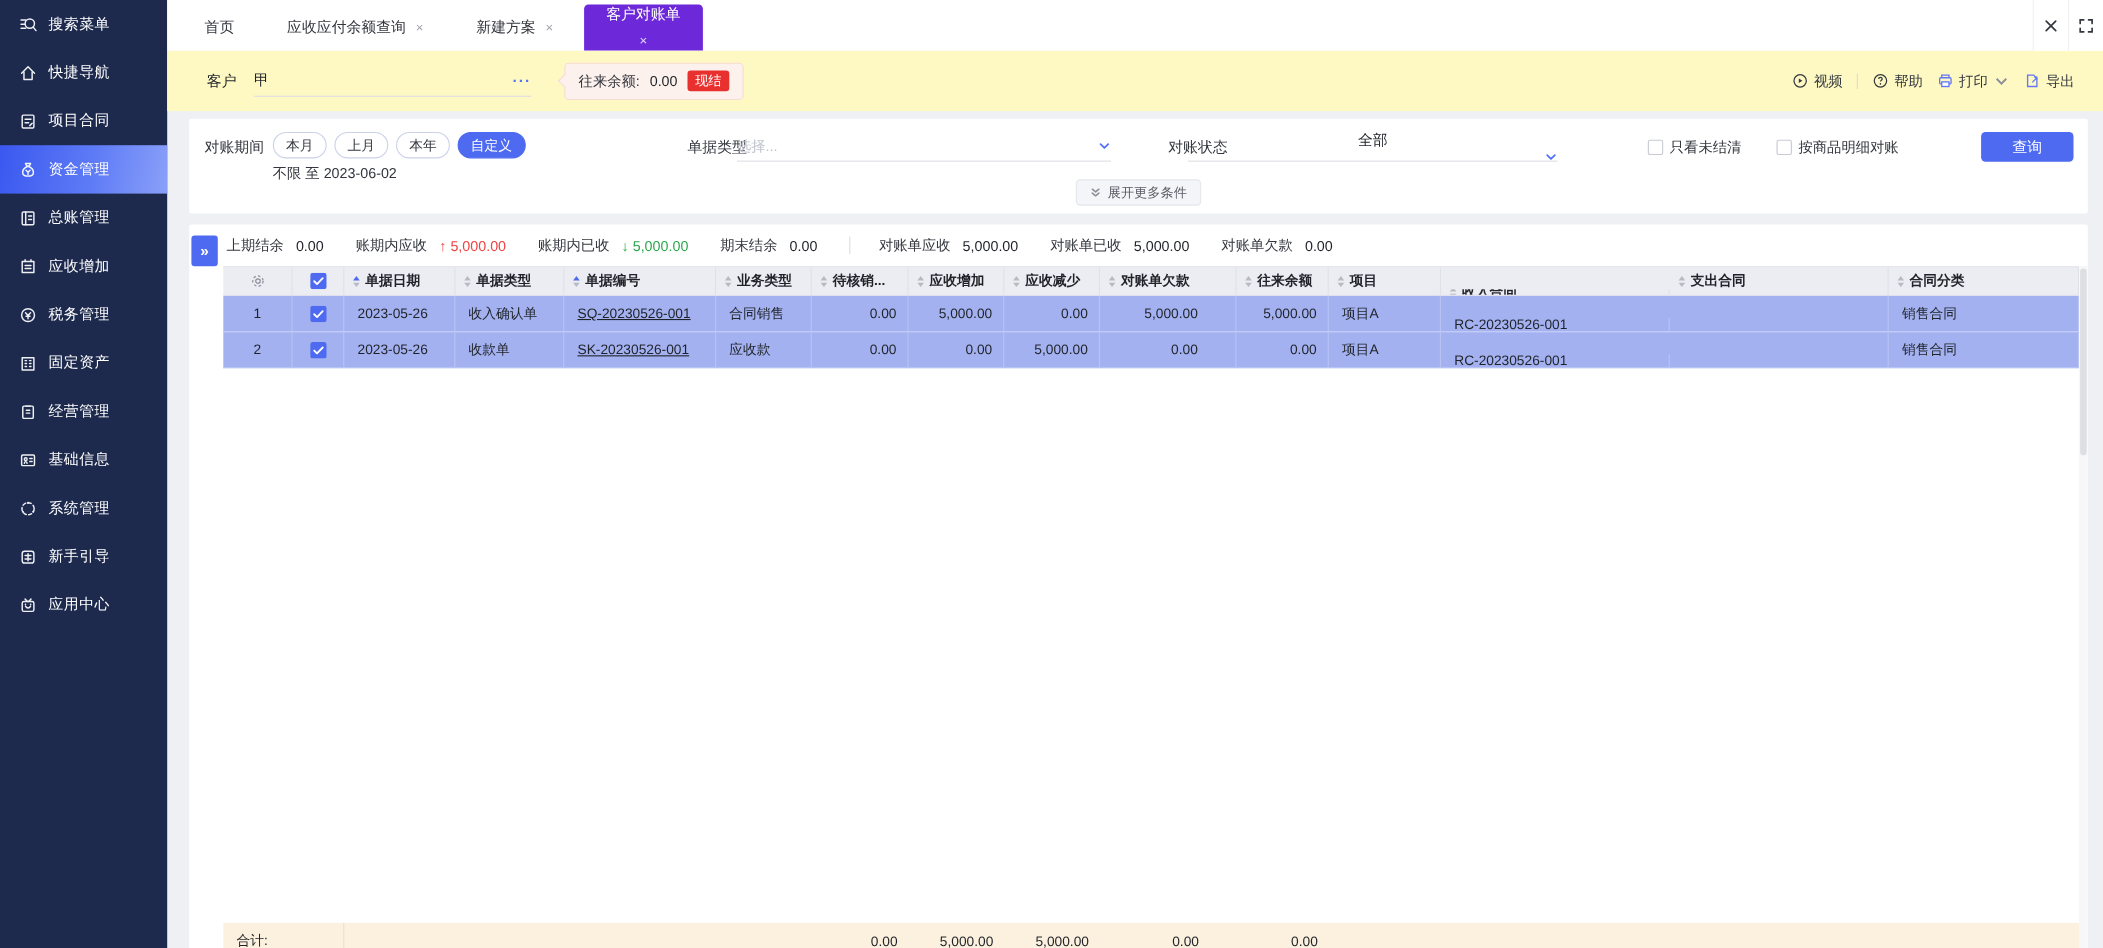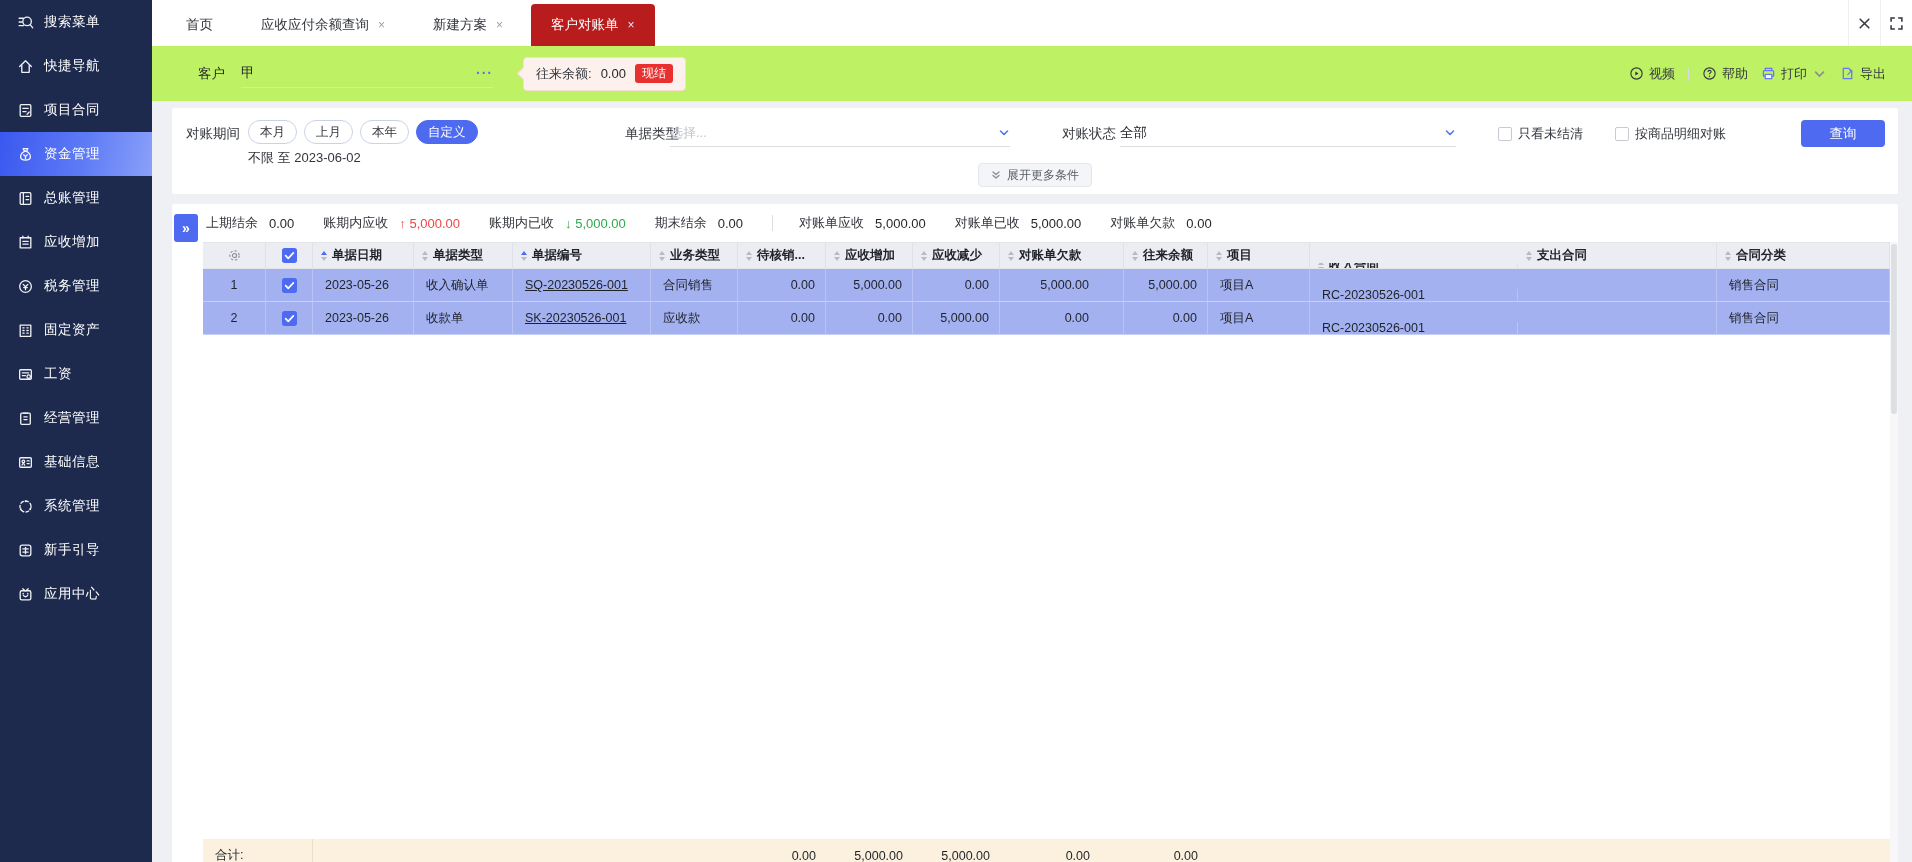--- a/index.html
+++ b/index.html
@@ -10,27 +10,27 @@
   .sb-item{height:44px;display:flex;align-items:center;gap:10px;padding-left:17px;font-size:13.5px;cursor:pointer;letter-spacing:.5px;}
   .sb-item.active{background:linear-gradient(100deg,#3A58EF 0%,#5E7BF6 55%,#8AA0F9 100%);}
   .sb-ico{width:17px;height:17px;flex:0 0 17px;opacity:.93;}
   .sb-ico svg{width:17px;height:17px;stroke:#fff;fill:none;stroke-width:1.25;stroke-linecap:round;stroke-linejoin:round;}
   
   .main{flex:1;display:flex;flex-direction:column;min-width:0;}
   
   .tabbar{height:46px;background:#fff;display:flex;align-items:flex-end;padding-left:14px;position:relative;flex:0 0 46px;}
   .tab{height:42px;display:flex;align-items:center;gap:9px;padding:0 20px;font-size:13.5px;color:#33363D;cursor:pointer;white-space:nowrap;margin-right:8px;}
   .tab .tab-x{color:#9BA0AA;font-size:12px;line-height:1;}
-  .tab.active{background:#b91c1c;color:#fff;border-radius:4px 4px 0 0;}
+  .tab.active{background:#6d28d9;color:#fff;border-radius:4px 4px 0 0;flex-direction:column;}
   .tab.active .tab-x{color:#DDE4FE;}
   .win-controls{position:absolute;right:0;top:0;height:46px;display:flex;}
   .win-btn{width:31px;height:46px;display:flex;align-items:center;justify-content:center;border-left:1px solid #EFF0F3;cursor:pointer;background:#fff;}
   .win-btn svg{width:13px;height:13px;stroke:#33363D;stroke-width:1.4;fill:none;stroke-linecap:round;}
   
-  .custbar{height:55px;background:#bef264;display:flex;align-items:center;padding:0 26px 0 46px;flex:0 0 55px;}
+  .custbar{height:55px;background:#fef9c3;display:flex;align-items:center;padding:0 26px 0 36px;flex:0 0 55px;}
   .cust-label{font-size:13.5px;color:#1F2329;}
   .cust-input{width:252px;height:28px;margin-left:16px;border-bottom:1px solid #DCDEE3;display:flex;align-items:center;font-size:13.5px;color:#1F2329;cursor:text;}
   .cust-more{margin-left:auto;color:#5472F8;font-weight:bold;letter-spacing:1px;cursor:pointer;font-size:14px;}
   .balance-bubble{margin-left:30px;background:#FDF1EE;border:1px solid #F7DCD3;border-radius:4px;height:32px;display:flex;align-items:center;padding:0 12px;gap:9px;position:relative;color:#33363D;}
   .balance-bubble:before{content:"";position:absolute;left:-5px;top:11px;width:8px;height:8px;background:#FDF1EE;border-left:1px solid #F7DCD3;border-bottom:1px solid #F7DCD3;transform:rotate(45deg);}
   .badge-red{background:#E8312F;color:#fff;font-size:12px;border-radius:3px;padding:2px 7px;line-height:15px;}
   .topbar-tools{margin-left:auto;display:flex;align-items:center;gap:13px;color:#33383F;}
   .tool{display:flex;align-items:center;gap:5px;cursor:pointer;}
   .tool svg{width:15px;height:15px;}
   .tool-div{width:1px;height:14px;background:#D8DADF;}
@@ -165,30 +165,20 @@
         <svg viewBox="0 0 16 16">
           <rect x="3" y="3" width="10" height="10.5"></rect>
           <path d="M5.5 5.5h1.2M5.5 8h1.2M5.5 10.5h1.2M9.3 5.5h1.2M9.3 8h1.2M9.3 10.5h1.2"></path>
         </svg>
       </span>
     <span>固定资产</span>
   </div>
   <div class="sb-item">
     <span class="sb-ico">
         <svg viewBox="0 0 16 16">
-          <rect x="2.5" y="3.5" width="11" height="9" rx="1"></rect>
-          <path d="M5 6.5h6M5 9h3"></path>
-          <circle cx="11" cy="10" r="1.6"></circle>
-        </svg>
-      </span>
-    <span>工资</span>
-  </div>
-  <div class="sb-item">
-    <span class="sb-ico">
-        <svg viewBox="0 0 16 16">
           <rect x="3.5" y="3" width="9" height="10.5" rx="1"></rect>
           <path d="M6 3h4M6.5 6.5h3M6.5 9h3"></path>
         </svg>
       </span>
     <span>经营管理</span>
   </div>
   <div class="sb-item">
     <span class="sb-ico">
         <svg viewBox="0 0 16 16">
           <rect x="2.5" y="3.5" width="11" height="9" rx="1"></rect>
@@ -338,21 +328,21 @@
     <div class="u-select" style="left:498px;width:340px;">
       <span class="ph">选择...</span>
       <span class="chev">
           <svg viewBox="0 0 12 12">
             <path d="M2.5 4L6 7.5 9.5 4"></path>
           </svg>
         </span>
     </div>
 
     <span class="f-label" style="left:890px;">对账状态</span>
-    <div class="u-select" style="left:948px;width:336px;">
+    <div class="u-select" style="left:908px;width:336px;flex-direction:column;">
       <span class="val">全部</span>
       <span class="chev">
           <svg viewBox="0 0 12 12">
             <path d="M2.5 4L6 7.5 9.5 4"></path>
           </svg>
         </span>
     </div>
 
     <div class="fcheck" style="left:1326px;">
       <span class="cb-empty"></span>

